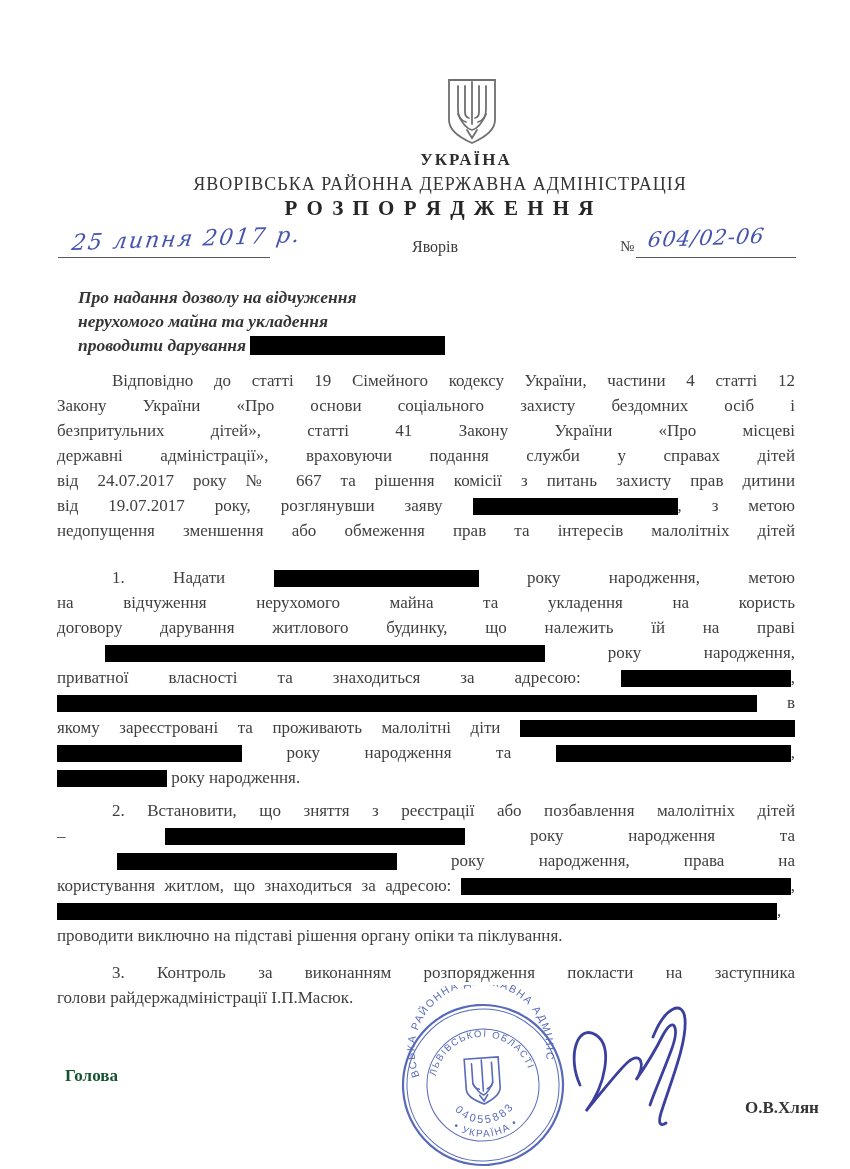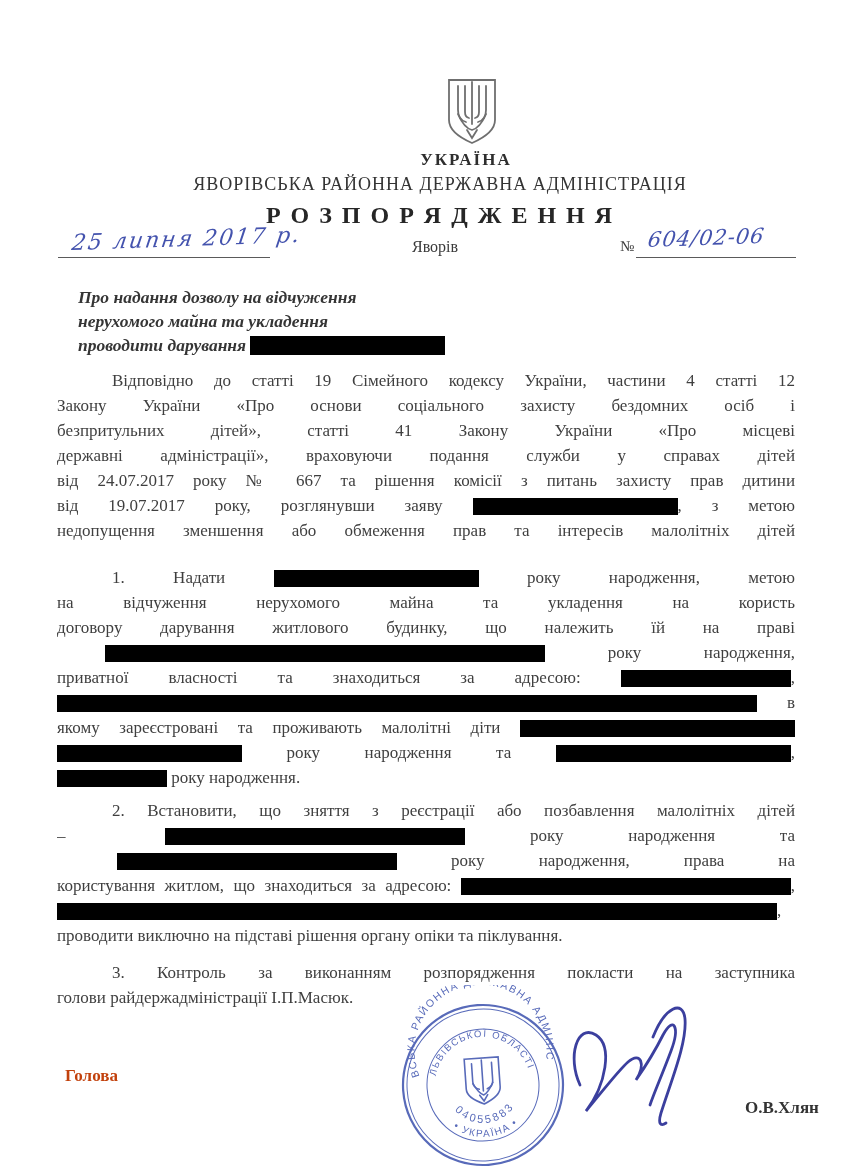--- a/index.html
+++ b/index.html
@@ -6,22 +6,22 @@
   .page{
     position:relative;width:850px;height:1169px;background:#ffffff;
     font-family:"Liberation Serif","DejaVu Serif",serif;color:#3d3d3d;
     overflow:hidden;margin:0 auto;
   }
   
   .country{position:absolute;left:86px;top:150px;width:760px;text-align:center;
     font-weight:bold;font-size:17px;letter-spacing:2px;color:#2e2e2e;}
   .org{position:absolute;left:70px;top:174px;width:740px;text-align:center;
     font-size:18px;letter-spacing:1px;color:#343434;}
-  .doctype{position:absolute;left:70px;top:202px;width:740px;text-align:center;
-    font-weight:bold;font-size:24px;letter-spacing:2px;color:#262626;}
+  .doctype{position:absolute;left:70px;top:196px;width:740px;text-align:center;
+    font-weight:bold;font-size:21px;letter-spacing:2px;color:#262626;}
   
   .hw{font-family:"DejaVu Serif",serif;font-style:italic;color:#4453ae;}
   .date{position:absolute;left:72px;top:226px;font-size:22px;letter-spacing:2px;
     transform:rotate(-2deg) skewX(-10deg);}
   .num{position:absolute;left:648px;top:226px;font-size:21px;letter-spacing:1px;
     transform:rotate(-2deg) skewX(-10deg);}
   .rule{position:absolute;height:0;border-bottom:1.5px solid #5a5a5a;}
   .rule-date{left:58px;top:257px;width:212px;}
   .rule-num{left:636px;top:257px;width:160px;}
   .place{position:absolute;left:412px;top:238px;font-size:16px;color:#3a3a3a;}
@@ -33,21 +33,21 @@
   .title .redact{height:19px;}
   
   .body{position:absolute;left:57px;width:738px;font-size:17px;color:#3f3f3f;}
   .b1{top:368px;} .b2{top:565px;} .b3{top:798px;} .b4{top:960px;}
   .tl{position:relative;height:25px;line-height:25px;overflow:hidden;text-align:justify;}
   .tl.j::after{content:"";display:inline-block;width:100%;height:0;}
   .tl.l{text-align:left;}
   .redact{display:inline-block;height:17px;background:#000;vertical-align:middle;margin-bottom:2px;}
   .gap{display:inline-block;height:1px;}
   
-  .sig-title{position:absolute;left:65px;top:1066px;font-weight:bold;font-size:17px;color:#c2410c;text-align:center;}
+  .sig-title{position:absolute;left:65px;top:1066px;font-weight:bold;font-size:17px;color:#14532d;text-align:center;}
   .sig-name{position:absolute;left:716px;top:1098px;font-weight:bold;font-size:17px;color:#333;margin-left:29px;}
   .emblem{position:absolute;left:444px;top:78px;}
   .stampsig{position:absolute;left:355px;top:985px;}
 </style>
 </head>
 <body>
 
 <div class="page">
 
   <svg class="emblem" width="56" height="68" viewBox="-28 -34 56 68">

